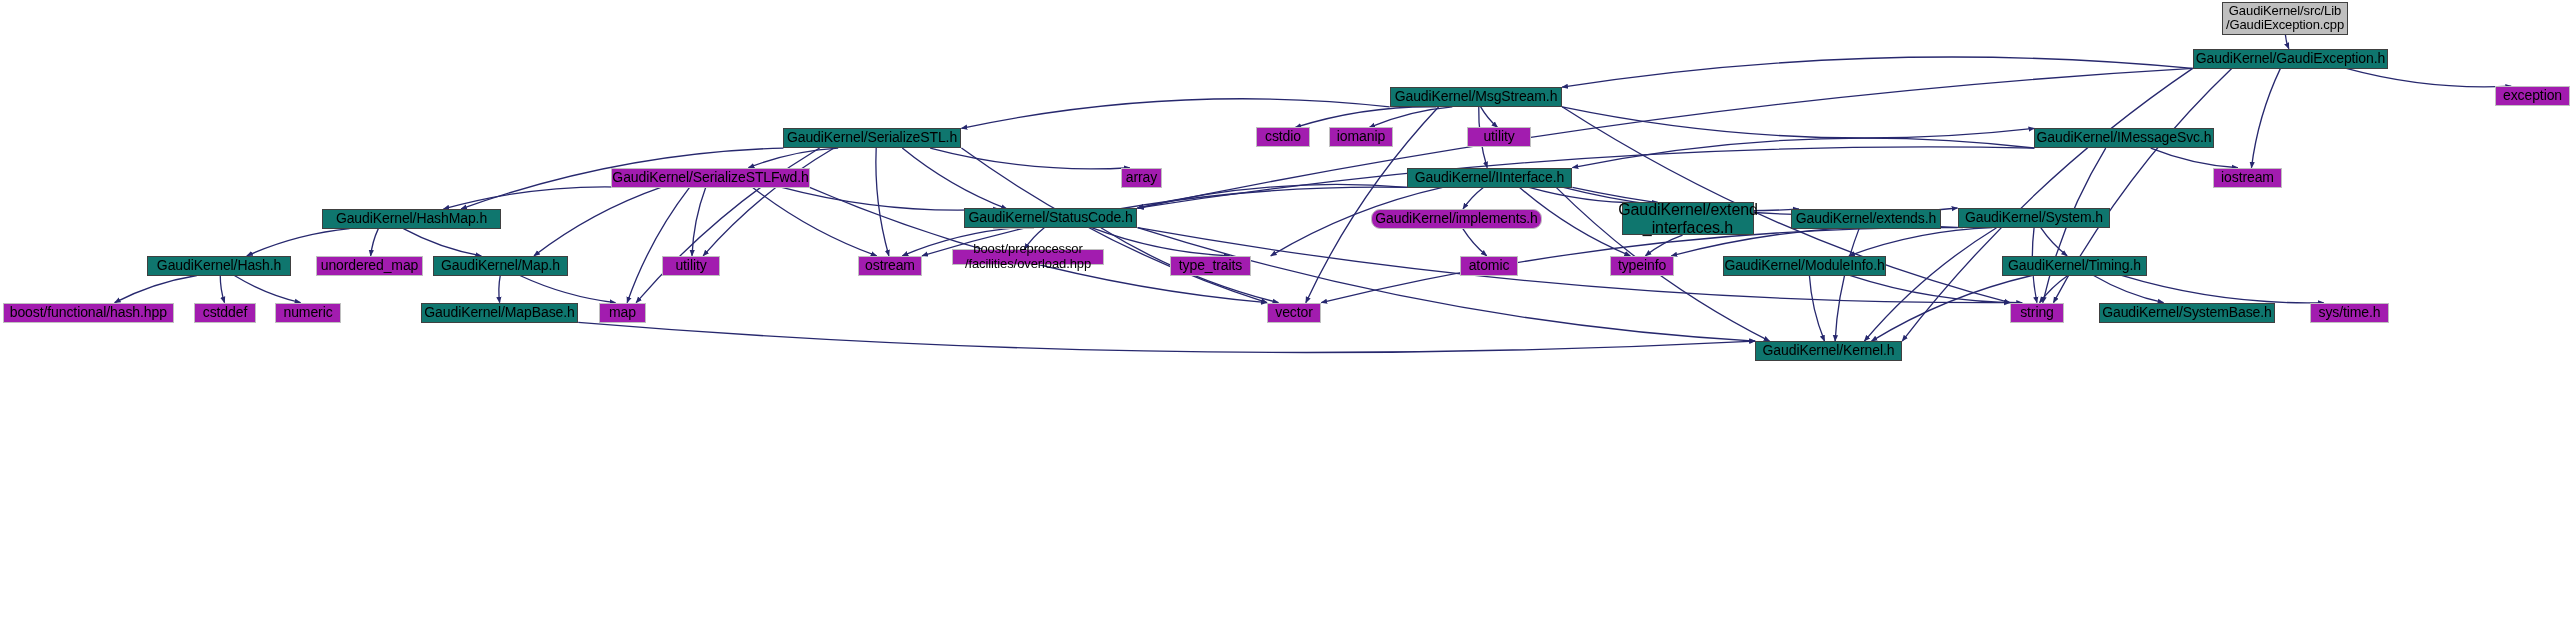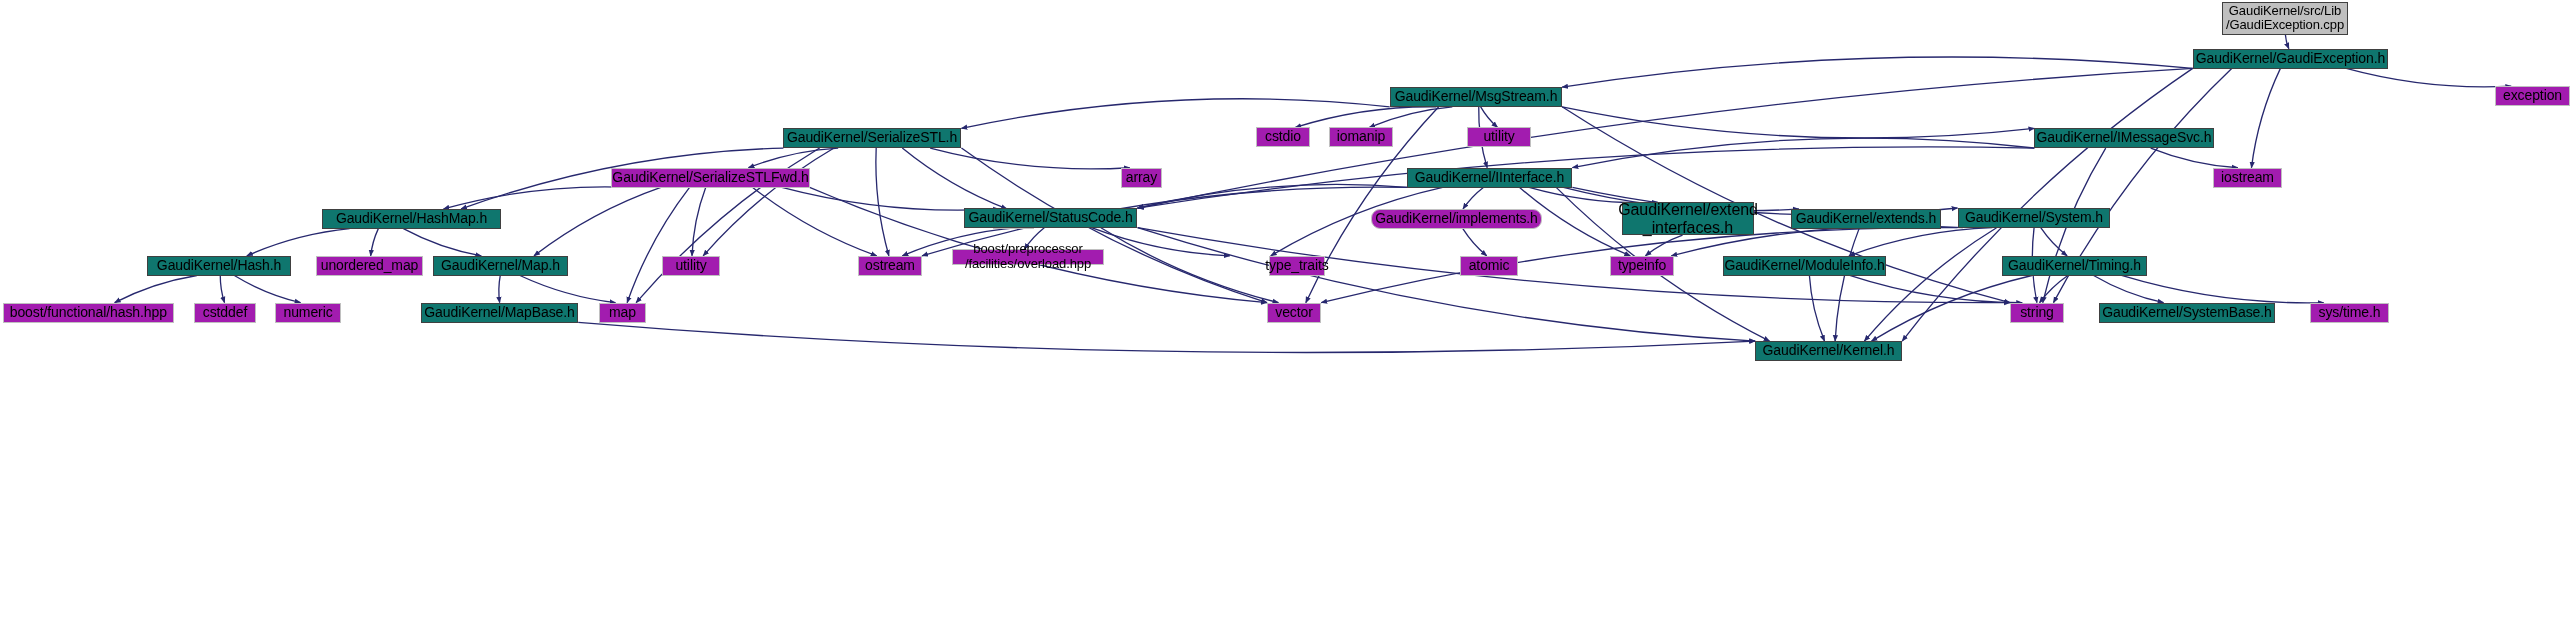--- a/index.html
+++ b/index.html
@@ -167,21 +167,21 @@
 _interfaces.h</span></div>
       <div class="node internal" style="left: 1791px; top: 209px; width: 150px; height: 19.7px;"><span class="lbl">GaudiKernel/extends.h</span></div>
       <div class="node internal" style="left: 1958px; top: 208px; width: 152px; height: 19.7px;"><span class="lbl">GaudiKernel/System.h</span></div>
       <div class="node internal" style="left: 147px; top: 256px; width: 144px; height: 19.7px;"><span class="lbl">GaudiKernel/Hash.h</span></div>
       <div class="node external" style="left: 316px; top: 256px; width: 107px; height: 19.7px;"><span class="lbl">unordered_map</span></div>
       <div class="node internal" style="left: 433px; top: 256px; width: 135px; height: 19.7px;"><span class="lbl">GaudiKernel/Map.h</span></div>
       <div class="node external" style="left: 662px; top: 256px; width: 58px; height: 19.7px;"><span class="lbl">utility</span></div>
       <div class="node external" style="left: 858px; top: 256px; width: 64px; height: 19.7px;"><span class="lbl">ostream</span></div>
       <div class="node external" style="left: 943px; top: 249px; width: 152px; height: 16px; font-size: 13px; margin-left: 9px;"><span class="lbl">boost/preprocessor
 /facilities/overload.hpp</span></div>
-      <div class="node external" style="left: 1269px; top: 256px; width: 56px; height: 19.7px;"><span class="lbl">type_traits</span></div>
+      <div class="node external" style="left: 1170px; top: 256px; width: 81px; height: 19.7px;"><span class="lbl">type_traits</span></div>
       <div class="node external" style="left: 1460px; top: 256px; width: 58px; height: 19.7px;"><span class="lbl">atomic</span></div>
       <div class="node external" style="left: 1610px; top: 256px; width: 64px; height: 19.7px;"><span class="lbl">typeinfo</span></div>
       <div class="node internal" style="left: 1723px; top: 256px; width: 163px; height: 19.7px;"><span class="lbl">GaudiKernel/ModuleInfo.h</span></div>
       <div class="node internal" style="left: 2002px; top: 256px; width: 145px; height: 19.7px;"><span class="lbl">GaudiKernel/Timing.h</span></div>
       <div class="node external" style="left: 2.8px; top: 303px; width: 171px; height: 19.7px;"><span class="lbl">boost/functional/hash.hpp</span></div>
       <div class="node external" style="left: 194px; top: 303px; width: 62px; height: 19.7px;"><span class="lbl">cstddef</span></div>
       <div class="node external" style="left: 275px; top: 303px; width: 66px; height: 19.7px;"><span class="lbl">numeric</span></div>
       <div class="node internal" style="left: 421px; top: 303px; width: 157px; height: 19.7px;"><span class="lbl">GaudiKernel/MapBase.h</span></div>
       <div class="node external" style="left: 599px; top: 303px; width: 47px; height: 19.7px;"><span class="lbl">map</span></div>
       <div class="node external" style="left: 2010px; top: 303px; width: 54px; height: 19.7px;"><span class="lbl">string</span></div>

